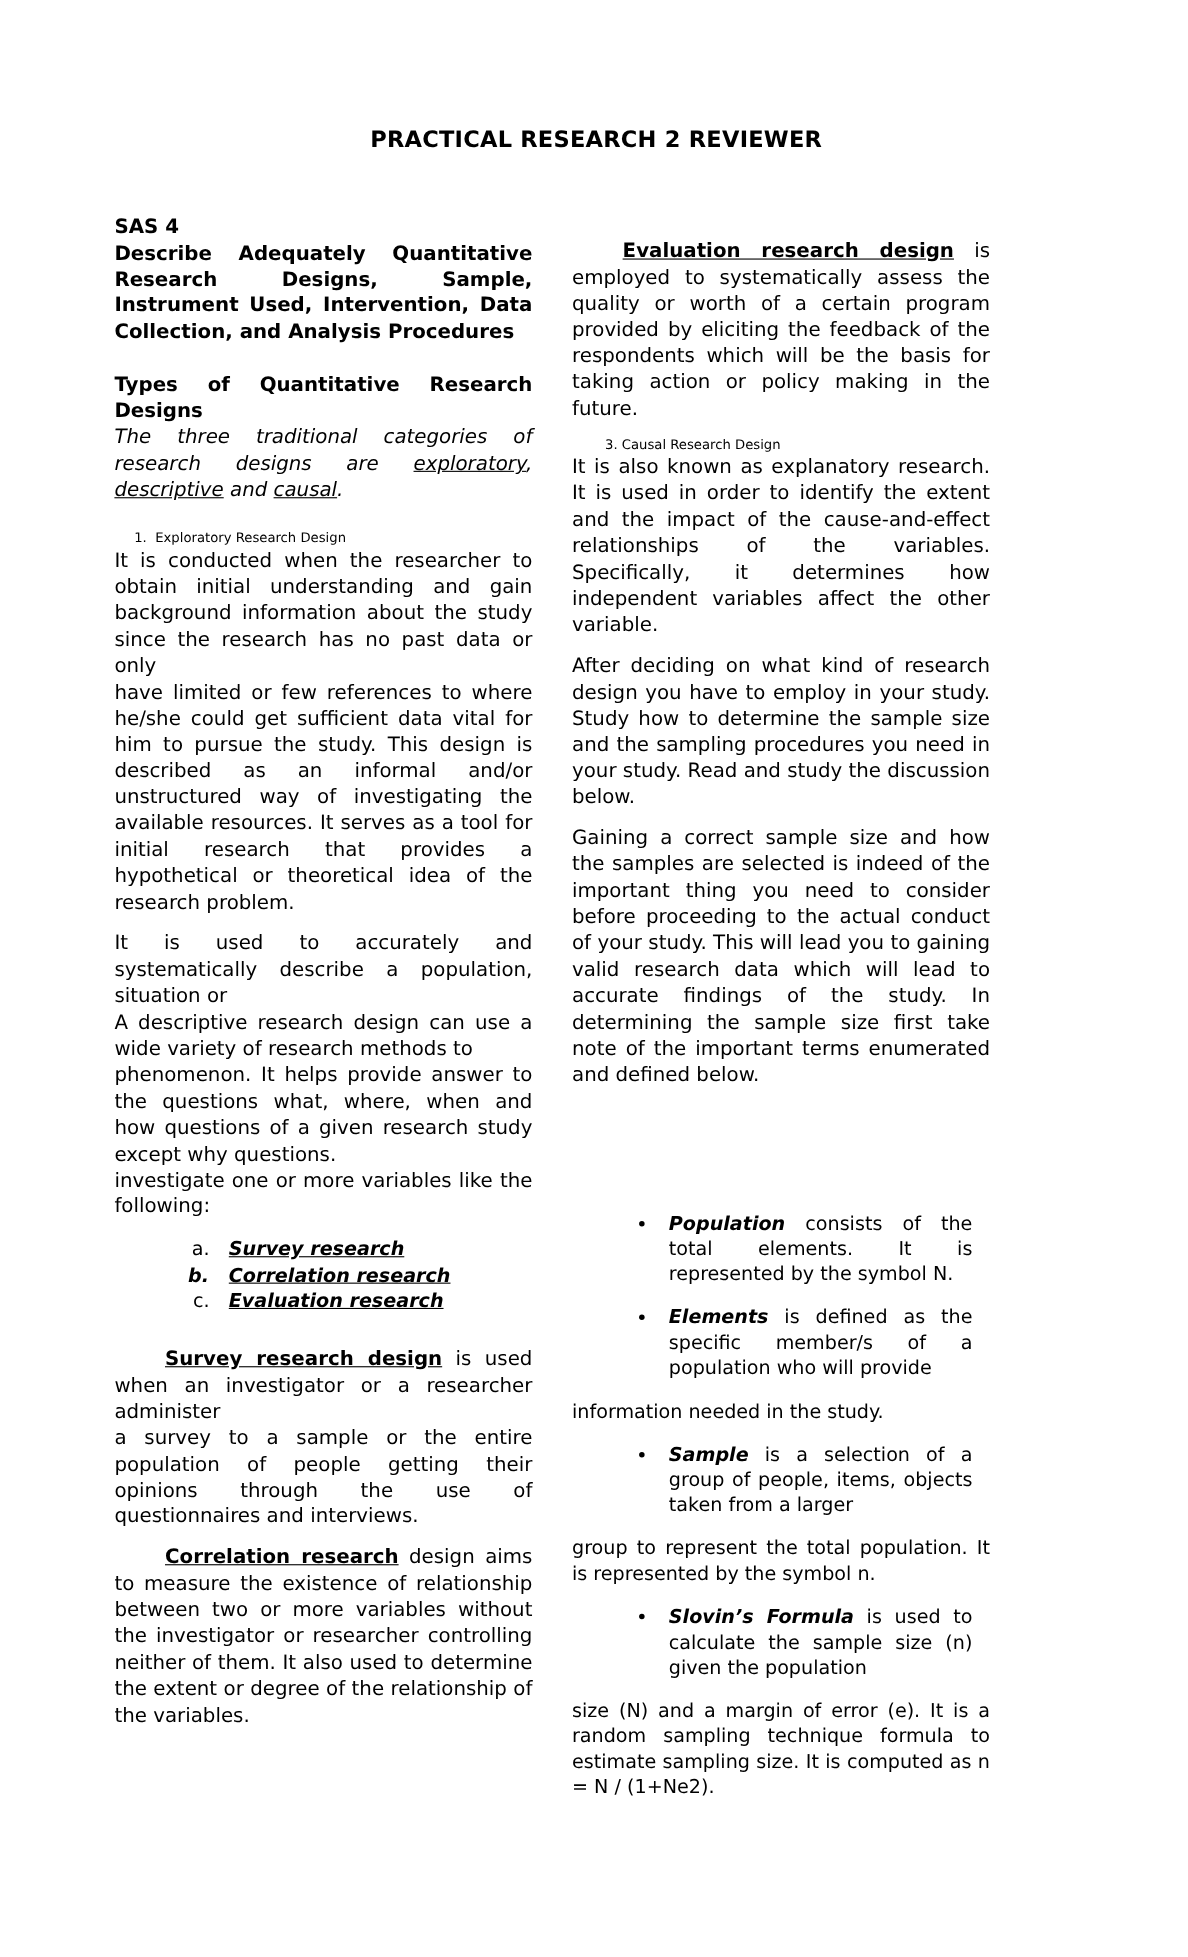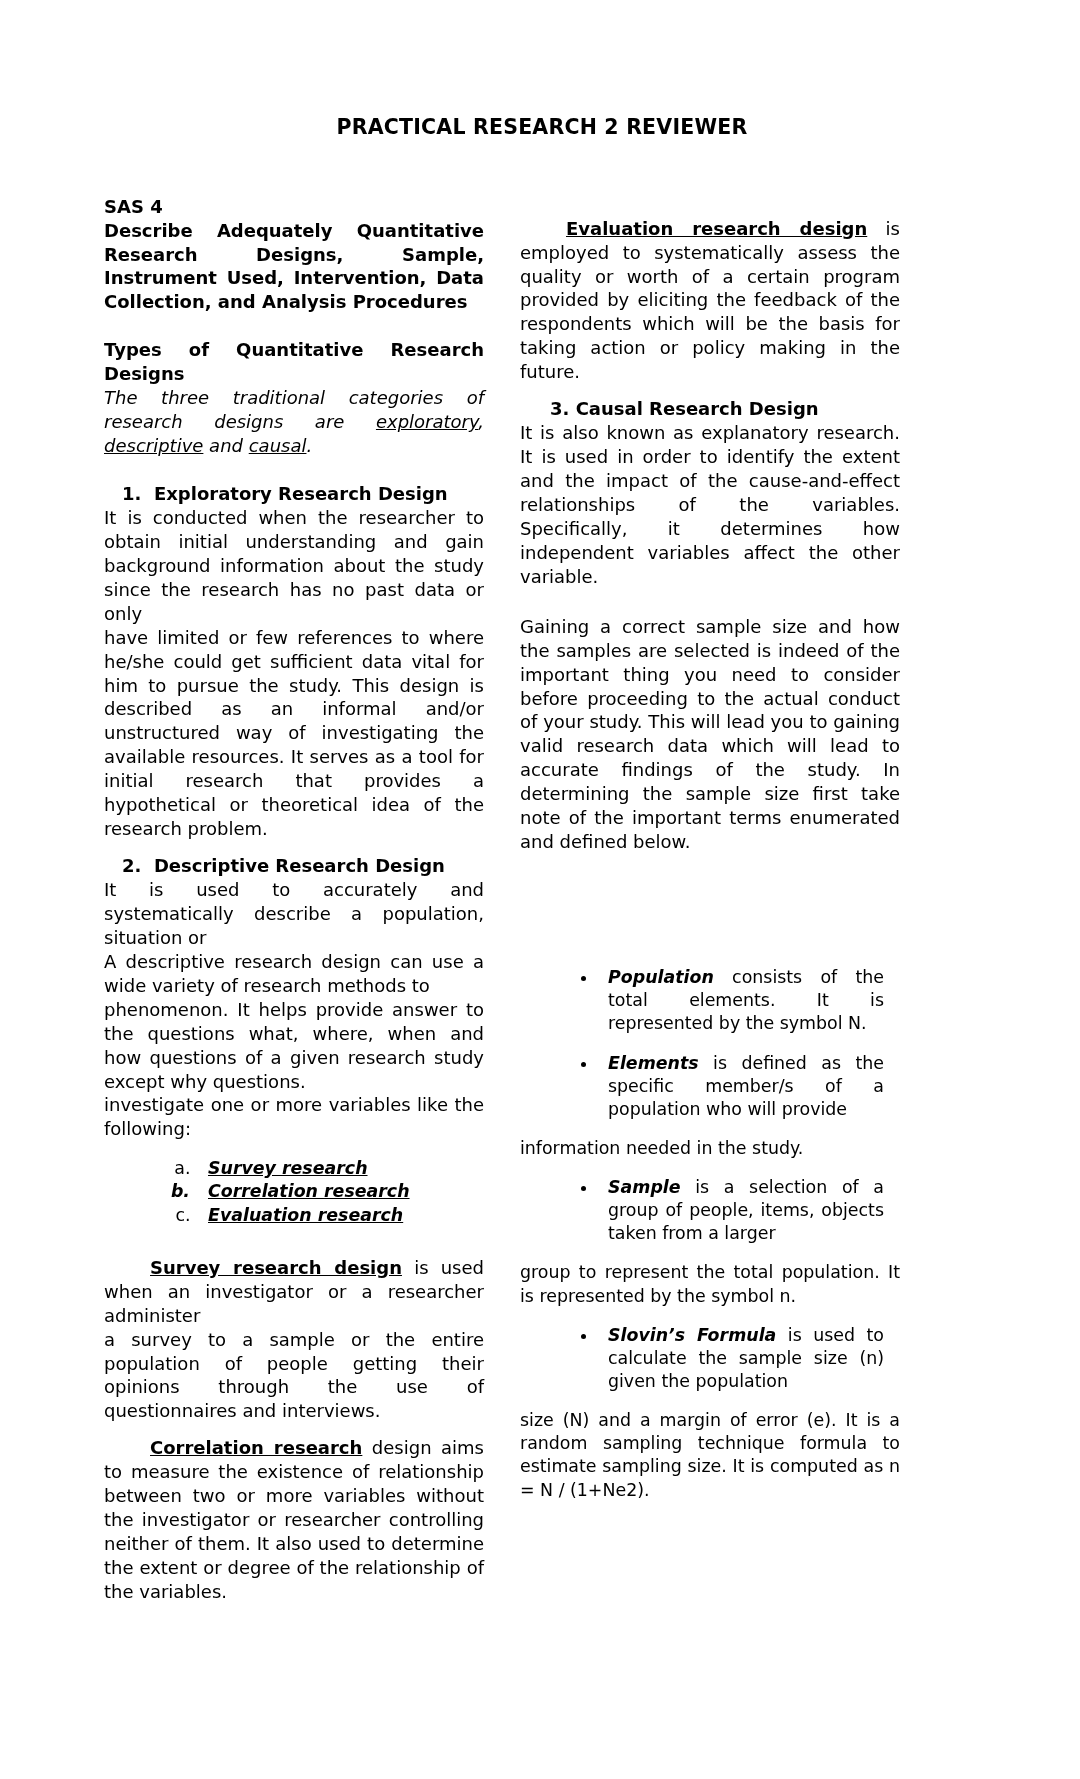--- a/index.html
+++ b/index.html
@@ -55,22 +55,22 @@
   .b { font-weight: bold; }
   .i { font-style: italic; }
   .u { text-decoration: underline; }
   .bi { font-weight: bold; font-style: italic; }
   .biu { font-weight: bold; font-style: italic; text-decoration: underline; }
   .bu { font-weight: bold; text-decoration: underline; }
   .gap-sm { height: 13px; }
   .gap-md { height: 24px; }
   .gap-xxl { height: 96px; }
   .heading-num {
-    font-weight: bold;
-    font-size: 18px;
+    font-weight: normal;
+    font-size: 12px;
     line-height: 1.33;
     padding-left: 36px;
     text-indent: -18px;
   }
   .heading-num.tight { padding-left: 30px; text-indent: 0; }
   .indent-first {
     text-indent: 46px;
   }
   ol.alpha {
     margin: 16px;
@@ -132,21 +132,20 @@
 
       <div class="gap-md"></div>
 
       <div class="heading-num"><span>1.</span>&nbsp; <span>Exploratory Research Design</span></div>
 
       <div class="blk just">It is conducted when the researcher to obtain initial understanding and gain background information about the study since the research has no past data or only</div>
       <div class="blk just">have limited or few references to where he/she could get sufficient data vital for him to pursue the study. This design is described as an informal and/or unstructured way of investigating the available resources. It serves as a tool for initial research that provides a hypothetical or theoretical idea of the research problem.</div>
 
       <div class="gap-sm"></div>
 
-      <div class="heading-num"><span>2.</span>&nbsp; <span>Descriptive Research Design</span></div>
 
       <div class="blk just">It is used to accurately and systematically describe a population, situation or</div>
       <div class="blk just">A descriptive research design can use a wide variety of research methods to</div>
       <div class="blk just">phenomenon. It helps provide answer to the questions what, where, when and how questions of a given research study except why questions.</div>
       <div class="blk just">investigate one or more variables like the following:</div>
 
       <ol class="alpha">
         <li><span class="biu">Survey research</span></li>
         <li class="bold-marker"><span class="biu"> Correlation research</span></li>
         <li><span class="biu">Evaluation research</span></li>
@@ -168,20 +167,21 @@
       <div class="blk just indent-first"><span class="bu">Evaluation research design</span><span> is employed to systematically assess the quality or worth of a certain program provided by eliciting the feedback of the respondents which will be the basis for taking action or policy making in the future.</span></div>
 
       <div class="gap-sm"></div>
 
       <div class="heading-num tight">3. Causal Research Design</div>
 
       <div class="blk just">It is also known as explanatory research. It is used in order to identify the extent and the impact of the cause-and-effect relationships of the variables. Specifically, it determines how independent variables affect the other variable.</div>
 
       <div class="gap-sm"></div>
 
+      <div class="blk just">After deciding on what kind of research design you have to employ in your study. Study how to determine the sample size and the sampling procedures you need in your study. Read and study the discussion below.</div>
 
       <div class="gap-sm"></div>
 
       <div class="blk just">Gaining a correct sample size and how the samples are selected is indeed of the important thing you need to consider before proceeding to the actual conduct of your study. This will lead you to gaining valid research data which will lead to accurate findings of the study. In determining the sample size first take note of the important terms enumerated and defined below.</div>
 
       <div class="gap-xxl"></div>
 
       <ul class="bullets">
         <li><span class="bi">Population</span><span> consists of the total elements.  It is represented by the symbol N.</span></li>
         <li><span class="bi">Elements</span><span> is defined as the specific member/s of a population who will provide</span></li>

